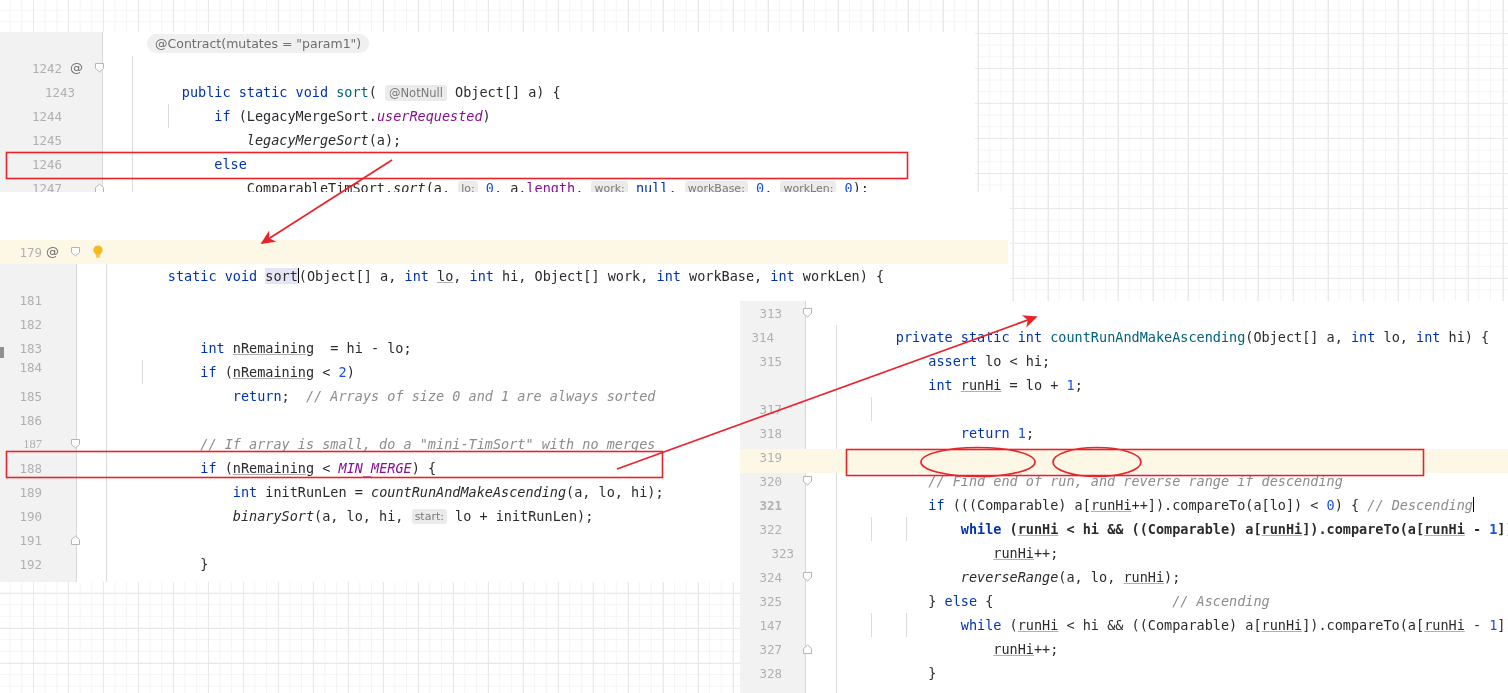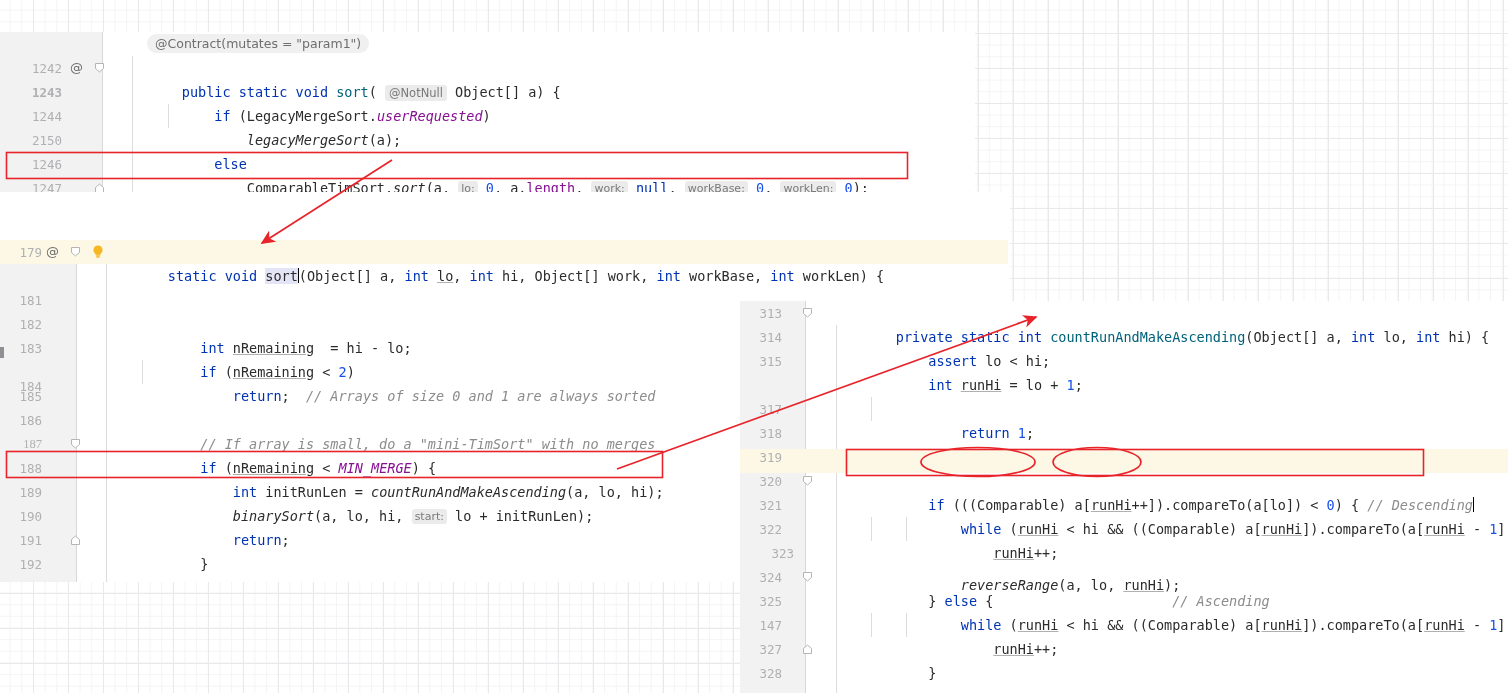--- a/index.html
+++ b/index.html
@@ -92,36 +92,36 @@
     <span class="at" style="left:70px;top:4px;">@</span>
     <svg class="foldo" style="left:94px;top:6px;" viewBox="0 0 11 11">
       <path d="M1.5 1.5 h8 v5 l-4 3.5 l-4 -3.5 z" fill="#fff" stroke="#b5b5b5" stroke-width="1"></path>
     </svg>
     <span class="code" style="left:133px;top:0px;">
       <span class="kw">public </span><span class="kw">static </span><span class="kw">void </span><span class="mth">sort</span><span class="plain">( </span><span class="nnchip">@NotNull</span><span class="plain"> Object[] a) {</span>
     </span>
   </div>
 
   <div class="row" style="top:48px;">
-    <span class="lnum" style="left:10px;width:52px;top:5px;font-weight:bold;">1243</span>
+    <span class="lnum" style="left:23px;width:52px;top:5px;">1243</span>
     <span class="code" style="left:133px;top:0px;">
       <span class="plain">    </span><span class="kw">if</span><span class="plain"> (LegacyMergeSort.</span><span class="sfld">userRequested</span><span class="plain">)</span>
     </span>
   </div>
 
   <div class="row" style="top:72px;">
     <span class="lnum" style="left:10px;width:52px;top:5px;">1244</span>
     <div class="indent" style="left:168px;top:0;height:24px;"></div>
     <span class="code" style="left:133px;top:0px;">
       <span class="plain">        </span><span class="smth">legacyMergeSort</span><span class="plain">(a);</span>
     </span>
   </div>
 
   <div class="row" style="top:96px;">
-    <span class="lnum" style="left:10px;width:52px;top:5px;">2150</span>
+    <span class="lnum" style="left:10px;width:52px;top:5px;">1245</span>
     <span class="code" style="left:133px;top:0px;">
       <span class="plain">    </span><span class="kw">else</span>
     </span>
   </div>
 
   <div class="row" style="top:120px;">
     <span class="lnum" style="left:10px;width:52px;top:5px;">1246</span>
     <span class="code" style="left:133px;top:0px;">
       <span class="plain">        ComparableTimSort.</span><span class="smth">sort</span><span class="plain">(a, </span><span class="hint">lo:</span><span class="plain"> </span><span class="num">0</span><span class="plain">, a.</span><span class="fld">length</span><span class="plain">, </span><span class="hint">work:</span><span class="plain"> </span><span class="kw">null</span><span class="plain">, </span><span class="hint">workBase:</span><span class="plain"> </span><span class="num">0</span><span class="plain">, </span><span class="hint">workLen:</span><span class="plain"> </span><span class="num">0</span><span class="plain">);</span>
     </span>
@@ -178,21 +178,21 @@
   </div>
 
   <div class="row" style="top:144px;">
     <span class="lnum" style="left:8px;width:34px;top:5px;">183</span>
     <span class="code" style="left:119px;top:0px;">
       <span class="plain">    </span><span class="kw">if</span><span class="plain"> (</span><span class="und">nRemaining</span><span class="plain"> &lt; </span><span class="num">2</span><span class="plain">)</span>
     </span>
   </div>
 
   <div class="row" style="top:168px;">
-    <span class="lnum" style="left:8px;width:34px;top:19px;">184</span>
+    <span class="lnum" style="left:8px;width:34px;top:0;">184</span>
     <div class="indent" style="left:142px;top:0;height:24px;"></div>
     <span class="code" style="left:119px;top:0px;">
       <span class="plain">        </span><span class="kw">return</span><span class="plain">;  </span><span class="cmt">// Arrays of size 0 and 1 are always sorted</span>
     </span>
   </div>
 
   <div class="row" style="top:192px;">
     <span class="lnum" style="left:8px;width:34px;top:5px;">185</span>
   </div>
 
@@ -222,23 +222,20 @@
 
   <div class="row" style="top:288px;">
     <span class="lnum" style="left:8px;width:34px;top:5px;">189</span>
     <span class="code" style="left:119px;top:0px;">
       <span class="plain">        </span><span class="smth">binarySort</span><span class="plain">(a, lo, hi, </span><span class="hint">start:</span><span class="plain"> lo + initRunLen);</span>
     </span>
   </div>
 
   <div class="row" style="top:312px;">
     <span class="lnum" style="left:8px;width:34px;top:5px;">190</span>
-    <span class="code" style="left:119px;top:0px;">
-      <span class="plain">        </span><span class="kw">return</span><span class="plain">;</span>
-    </span>
   </div>
 
   <div class="row" style="top:336px;">
     <span class="lnum" style="left:8px;width:34px;top:5px;">191</span>
     <svg class="foldc" style="left:70px;top:7px;" viewBox="0 0 11 11">
       <path d="M1.5 9.5 h8 v-5 l-4 -3.5 l-4 3.5 z" fill="#fff" stroke="#b5b5b5" stroke-width="1"></path>
     </svg>
     <span class="code" style="left:119px;top:0px;">
       <span class="plain">    }</span>
     </span>
@@ -260,21 +257,21 @@
     <span class="lnum" style="left:8px;width:34px;top:5px;">313</span>
     <svg class="foldo" style="left:62px;top:6px;" viewBox="0 0 11 11">
       <path d="M1.5 1.5 h8 v5 l-4 3.5 l-4 -3.5 z" fill="#fff" stroke="#b5b5b5" stroke-width="1"></path>
     </svg>
     <span class="code" style="left:107px;top:0px;">
       <span class="kw">private </span><span class="kw">static </span><span class="kw">int </span><span class="mth">countRunAndMakeAscending</span><span class="plain">(Object[] a, </span><span class="kw">int </span><span class="plain">lo, </span><span class="kw">int </span><span class="plain">hi) {</span>
     </span>
   </div>
 
   <div class="row" style="top:24px;">
-    <span class="lnum" style="left:8px;width:34px;top:5px;">314</span>
+    <span class="lnum" style="left:0;width:34px;top:5px;">314</span>
     <span class="code" style="left:107px;top:0px;">
       <span class="plain">    </span><span class="kw">assert</span><span class="plain"> lo &lt; hi;</span>
     </span>
   </div>
 
   <div class="row" style="top:48px;">
     <span class="lnum" style="left:8px;width:34px;top:5px;">315</span>
     <span class="code" style="left:107px;top:0px;">
       <span class="plain">    </span><span class="kw">int </span><span class="und">runHi</span><span class="plain"> = lo + </span><span class="num">1</span><span class="plain">;</span>
     </span>
@@ -289,53 +286,53 @@
     </span>
   </div>
 
   <div class="row" style="top:120px;">
     <span class="lnum" style="left:8px;width:34px;top:5px;">318</span>
   </div>
 
   <div class="row" style="top:144px;">
     <span class="lnum" style="left:8px;width:34px;top:5px;">319</span>
     <span class="code" style="left:107px;top:0px;">
-      <span class="plain">    </span>
+      <span class="plain">    </span><span class="cmt">// Find end of run, and reverse range if descending</span>
     </span>
   </div>
 
   <div class="row" style="top:168px;">
     <span class="lnum" style="left:8px;width:34px;top:5px;">320</span>
     <svg class="foldo" style="left:62px;top:6px;" viewBox="0 0 11 11">
       <path d="M1.5 1.5 h8 v5 l-4 3.5 l-4 -3.5 z" fill="#fff" stroke="#b5b5b5" stroke-width="1"></path>
     </svg>
     <span class="code" style="left:107px;top:0px;">
       <span class="plain">    </span><span class="kw">if</span><span class="plain"> (((Comparable) a[</span><span class="und">runHi</span><span class="plain">++]).compareTo(a[lo]) &lt; </span><span class="num">0</span><span class="plain">) { </span><span class="cmt">// Descending</span><span class="caret"></span>
     </span>
   </div>
 
-  <div class="row" style="top:192px;">
+  <div class="row" style="top:192px;font-weight:bold;">
     <span class="lnum" style="left:8px;width:34px;top:5px;">321</span>
     <span class="code" style="left:107px;top:0px;">
       <span class="plain">        </span><span class="kw">while</span><span class="plain"> (</span><span class="und">runHi</span><span class="plain"> &lt; hi &amp;&amp; ((Comparable) a[</span><span class="und">runHi</span><span class="plain">]).compareTo(a[</span><span class="und">runHi</span><span class="plain"> - </span><span class="num">1</span><span class="plain">]) &lt; </span>
     </span>
   </div>
 
   <div class="row" style="top:216px;">
     <span class="lnum" style="left:8px;width:34px;top:5px;">322</span>
     <div class="indent" style="left:131px;top:0;height:24px;"></div>
     <div class="indent" style="left:166px;top:0;height:24px;"></div>
     <span class="code" style="left:107px;top:0px;">
       <span class="plain">            </span><span class="und">runHi</span><span class="plain">++;</span>
     </span>
   </div>
 
   <div class="row" style="top:240px;">
     <span class="lnum" style="left:20px;width:34px;top:5px;">323</span>
-    <span class="code" style="left:107px;top:8px;">
+    <span class="code" style="left:107px;top:0px;">
       <span class="plain">        </span><span class="smth">reverseRange</span><span class="plain">(a, lo, </span><span class="und">runHi</span><span class="plain">);</span>
     </span>
   </div>
 
   <div class="row" style="top:264px;">
     <span class="lnum" style="left:8px;width:34px;top:5px;">324</span>
     <svg class="foldo" style="left:62px;top:6px;" viewBox="0 0 11 11">
       <path d="M1.5 1.5 h8 v5 l-4 3.5 l-4 -3.5 z" fill="#fff" stroke="#b5b5b5" stroke-width="1"></path>
     </svg>
     <span class="code" style="left:107px;top:0px;">

